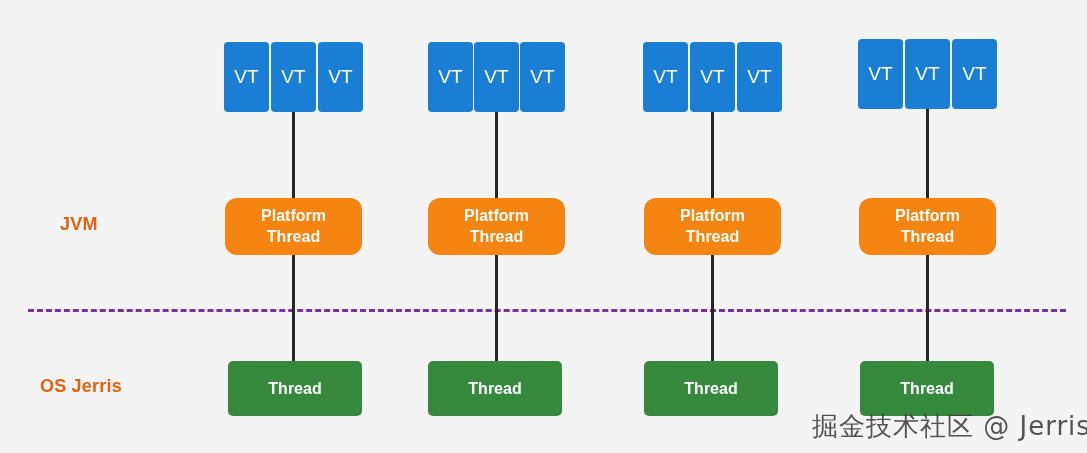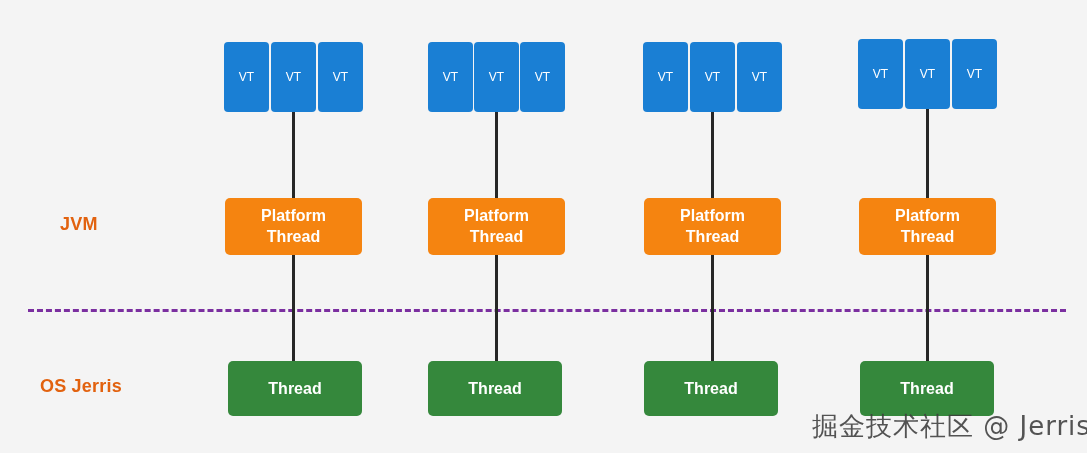--- a/index.html
+++ b/index.html
@@ -51,26 +51,26 @@
     box-sizing: border-box;
     display: flex;
     align-items: center;
     justify-content: center;
     text-align: center;
     color: #ffffff;
   }
   .vt-box {
     background: #1a7fd4;
     border-radius: 4px;
-    font-size: 12px;
+    font-size: 19px;
     font-weight: normal;
   }
   .platform-box {
     background: #f58410;
-    border-radius: 5px;
+    border-radius: 12px;
     font-size: 16px;
     font-weight: bold;
     line-height: 1.28;
   }
   .thread-box {
     background: #35883c;
     border-radius: 5px;
     font-size: 16px;
     font-weight: bold;
   }

